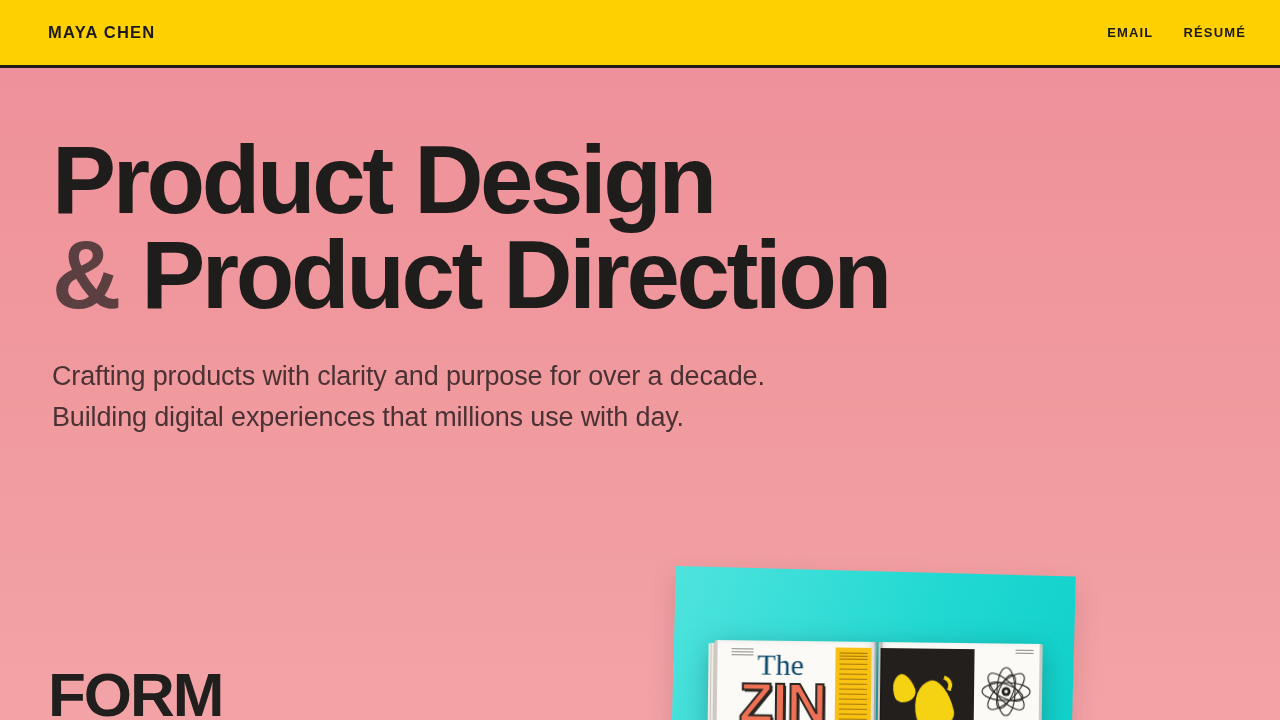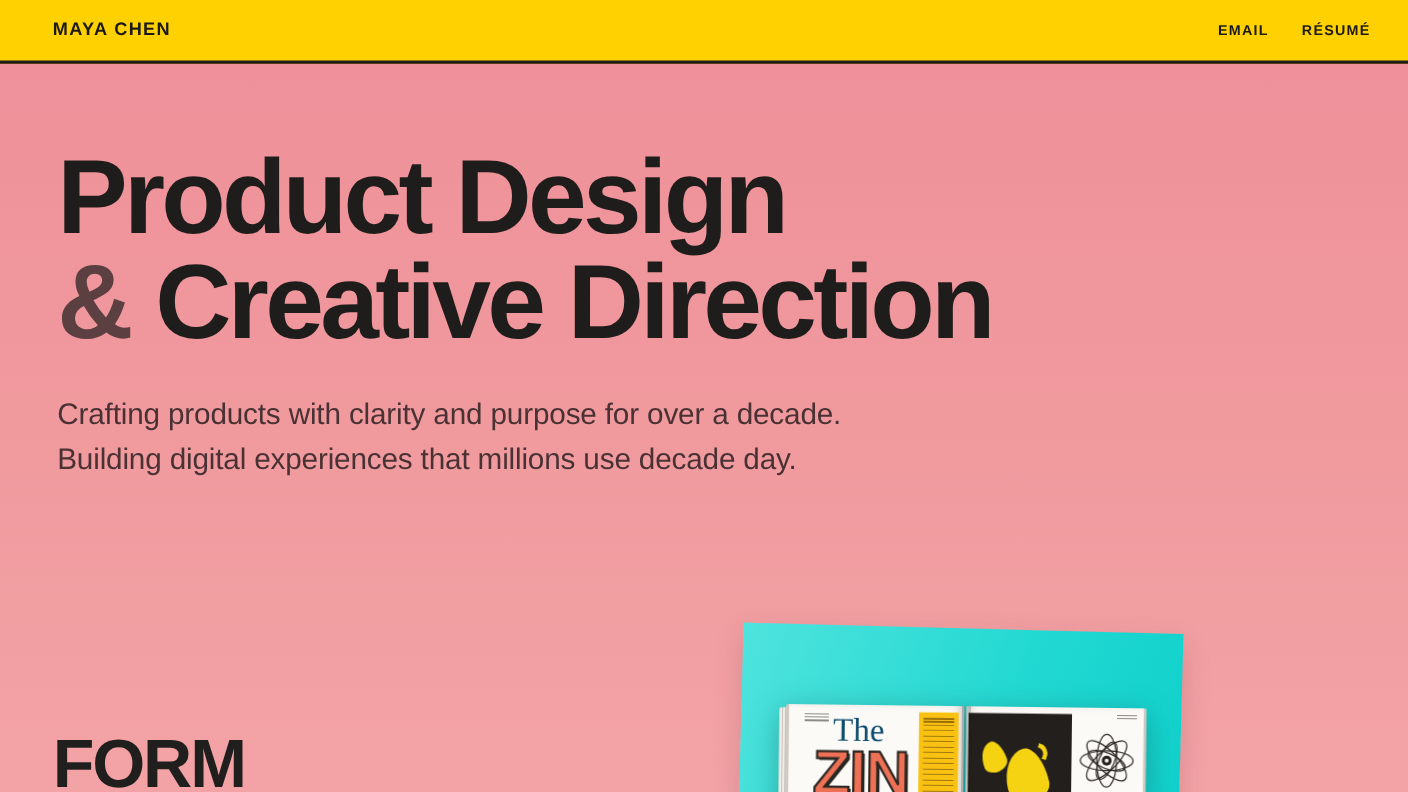--- a/index.html
+++ b/index.html
@@ -15,21 +15,21 @@
   #page {
     position:relative;
     width:1280px; height:720px;
     overflow:hidden;
     background:linear-gradient(180deg,#ef8f99 0%, #f09a9e 55%, #f3a3a6 100%);
   }
 
   
   #site-header {
     position:absolute; top:0; left:0;
-    width:1280px; height:58px;
+    width:1280px; height:68px;
     background:#ffd100;
     border-bottom:3px solid #241c18;
     display:flex; align-items:center;
     justify-content:space-between;
     padding:0 34px 0 48px;
     z-index:40;
   }
   #brand {
     font-size:16.5px;
     font-weight:bold;
@@ -245,25 +245,25 @@
     <div id="brand">MAYA CHEN</div>
     <nav id="nav">
       <a class="nav-link" href="#">EMAIL</a>
       <a class="nav-link" href="#">RÉSUMÉ</a>
     </nav>
   </header>
 
   <section id="hero">
     <h1 id="headline">
       <span class="headline-line">Product Design</span>
-      <span class="headline-line"><span id="ampersand">&amp;</span> <span>Creative Direction</span></span>
+      <span class="headline-line"><span id="ampersand">&amp;</span> <span>Product Direction</span></span>
     </h1>
     <p id="subhead">
       <span class="subhead-line">Crafting products with clarity and purpose for over a decade.</span>
-      <span class="subhead-line">Building digital experiences that millions use decade day.</span>
+      <span class="subhead-line">Building digital experiences that millions use with day.</span>
     </p>
   </section>
 
   <div id="section-label">FORM</div>
 
   <div id="showcase">
 
     <div id="teal-card"></div>
 
     <div id="magazine">

